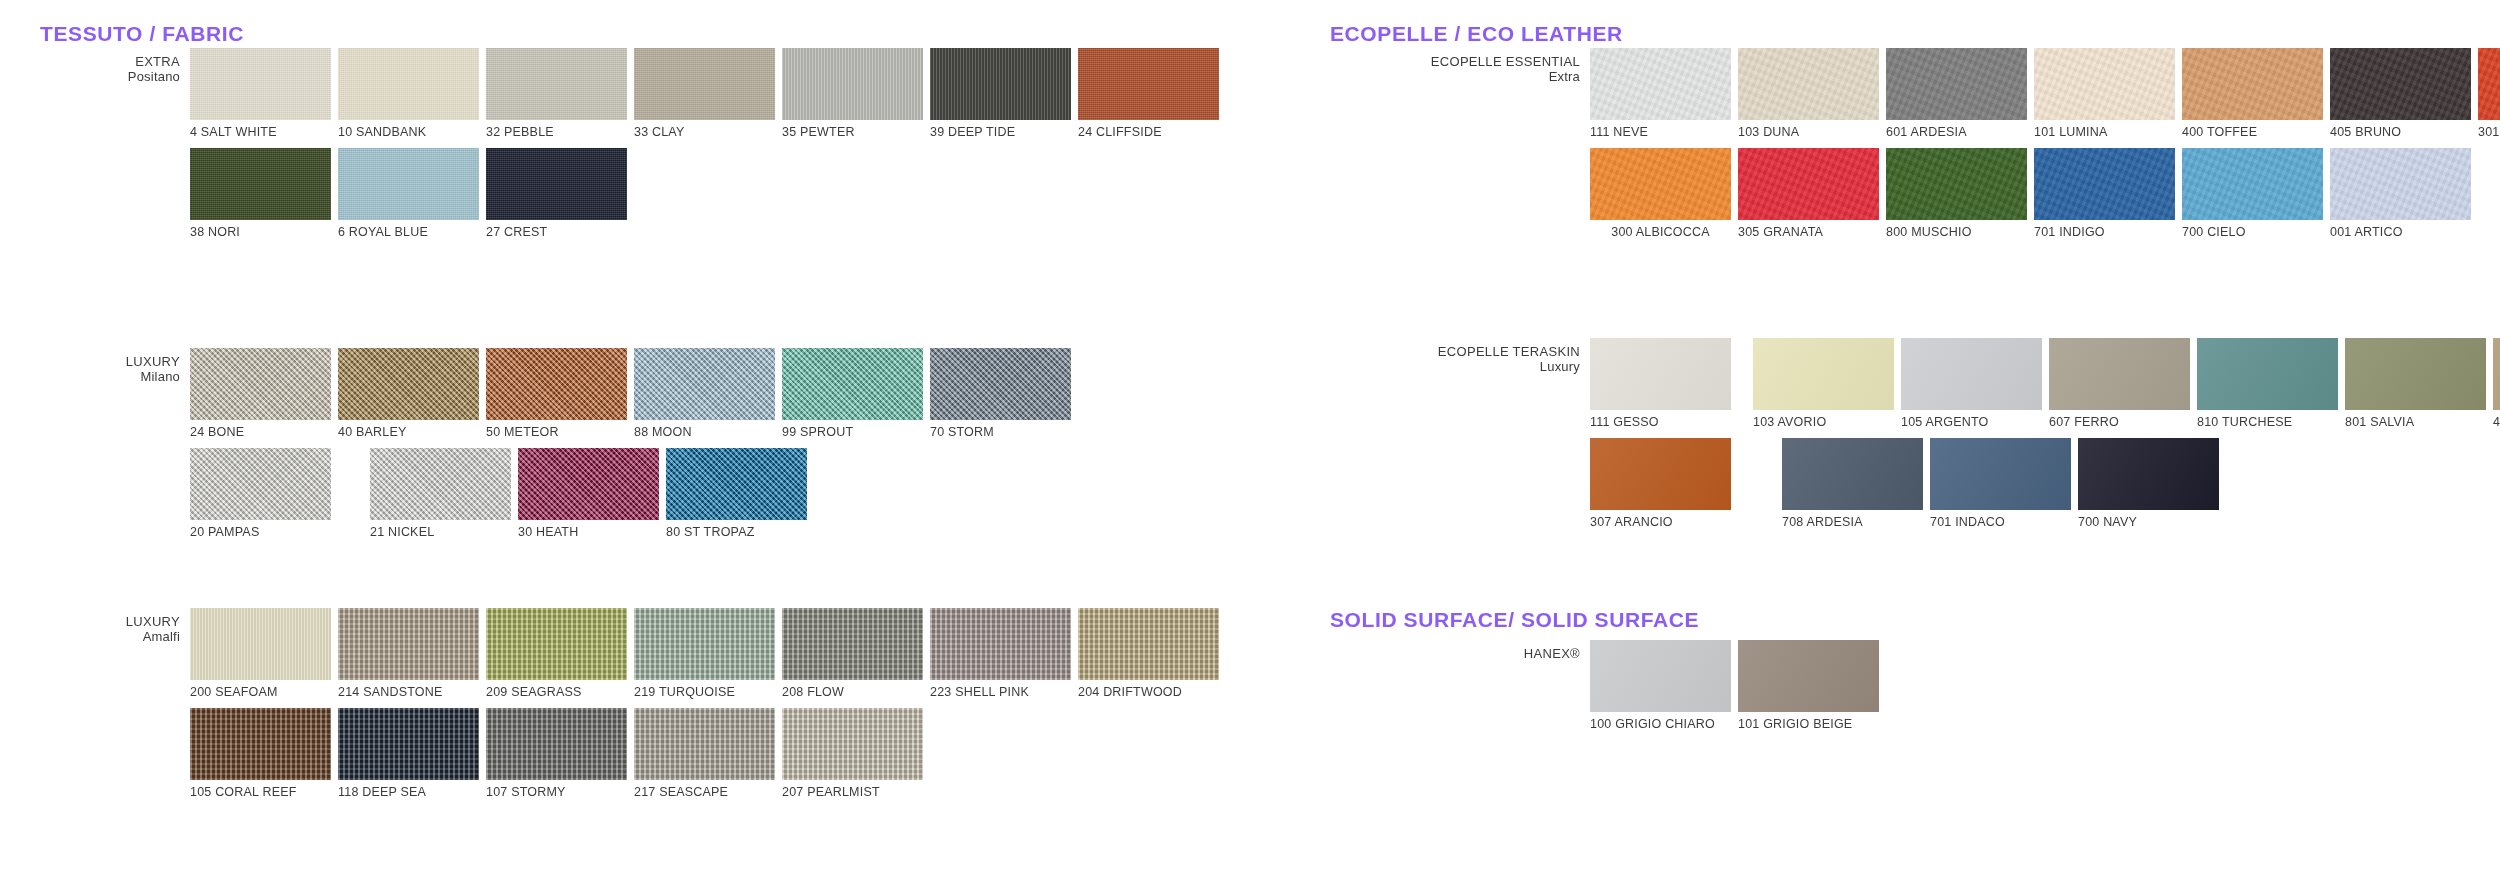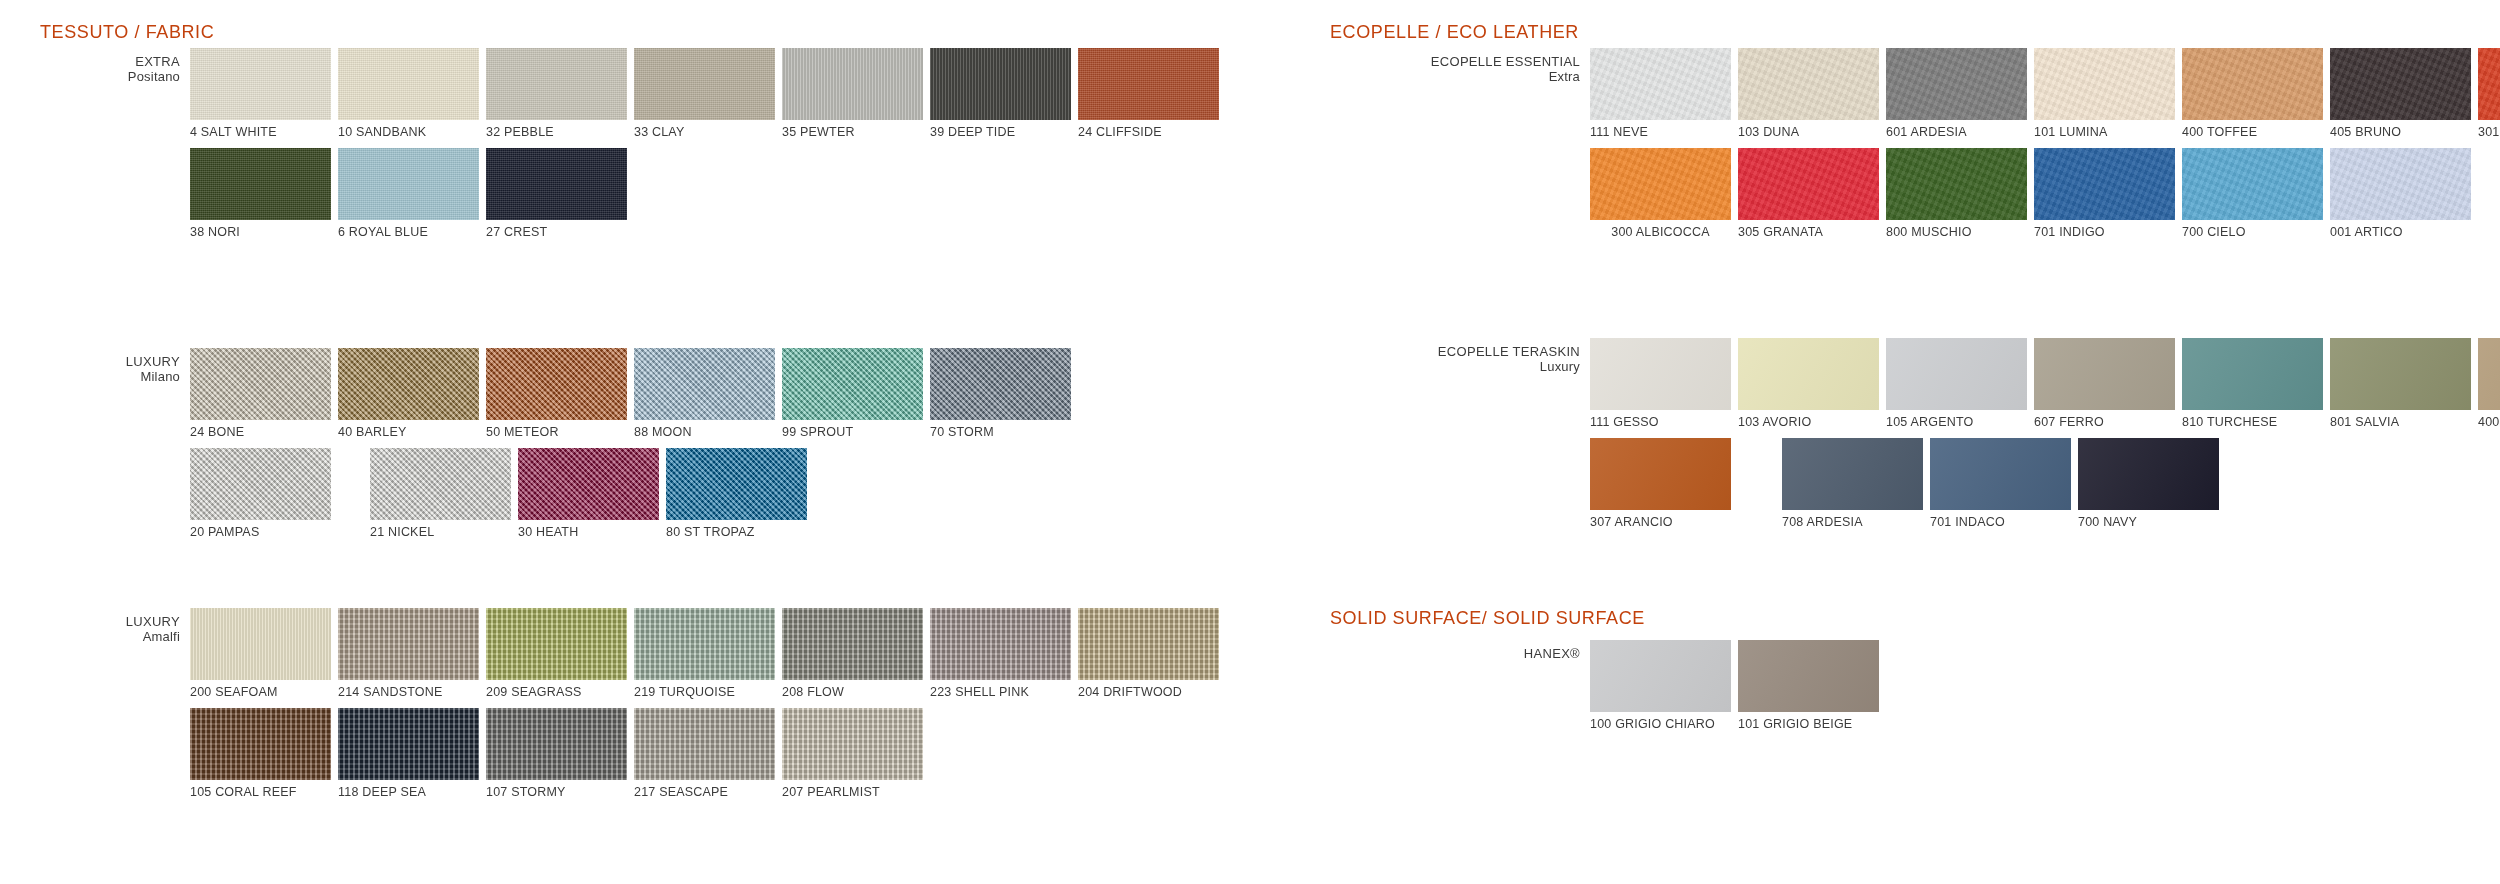--- a/index.html
+++ b/index.html
@@ -12,24 +12,24 @@
   }
   .page{position:relative;width:2500px;height:884px;}
 
   
   .col{position:absolute;top:0;}
   .col-left{left:0;width:1290px;}
   .col-right{left:1290px;width:1210px;}
 
   
   .section-title{
-    font-size:18px;
+    font-size:21px;
     letter-spacing:.6px;
-    color:#c2410c;
-    font-weight:400;
+    color:#8b5cf6;
+    font-weight:700;
     white-space:nowrap;
   }
 
   
   .family{position:relative;}
   .family-label{
     position:absolute;
     text-align:right;
     font-size:13px;
     line-height:15px;
@@ -334,21 +334,21 @@
         </div>
       </div>
     </div>
 
     <div class="family" style="position:absolute;left:0;top:338px;">
       <div class="family-label" style="left:0px;top:6px;width:290px;">
         <span class="fam-name">ECOPELLE TERASKIN</span>
         <span class="fam-sub">Luxury</span>
       </div>
       <div class="swatch-row" style="position:absolute;left:300px;top:0;">
-        <div class="swatch" style="margin-right:7px;">
+        <div class="swatch" style="margin-right:22px;">
           <div class="chip tex-smooth" style="background:#e2dfd8;"></div>
           <div class="chip-label">111 GESSO</div>
         </div>
         <div class="swatch" style="margin-right:7px;">
           <div class="chip tex-smooth" style="background:#e6e3b8;"></div>
           <div class="chip-label">103 AVORIO</div>
         </div>
         <div class="swatch" style="margin-right:7px;">
           <div class="chip tex-smooth" style="background:#cbcdd0;"></div>
           <div class="chip-label">105 ARGENTO</div>

